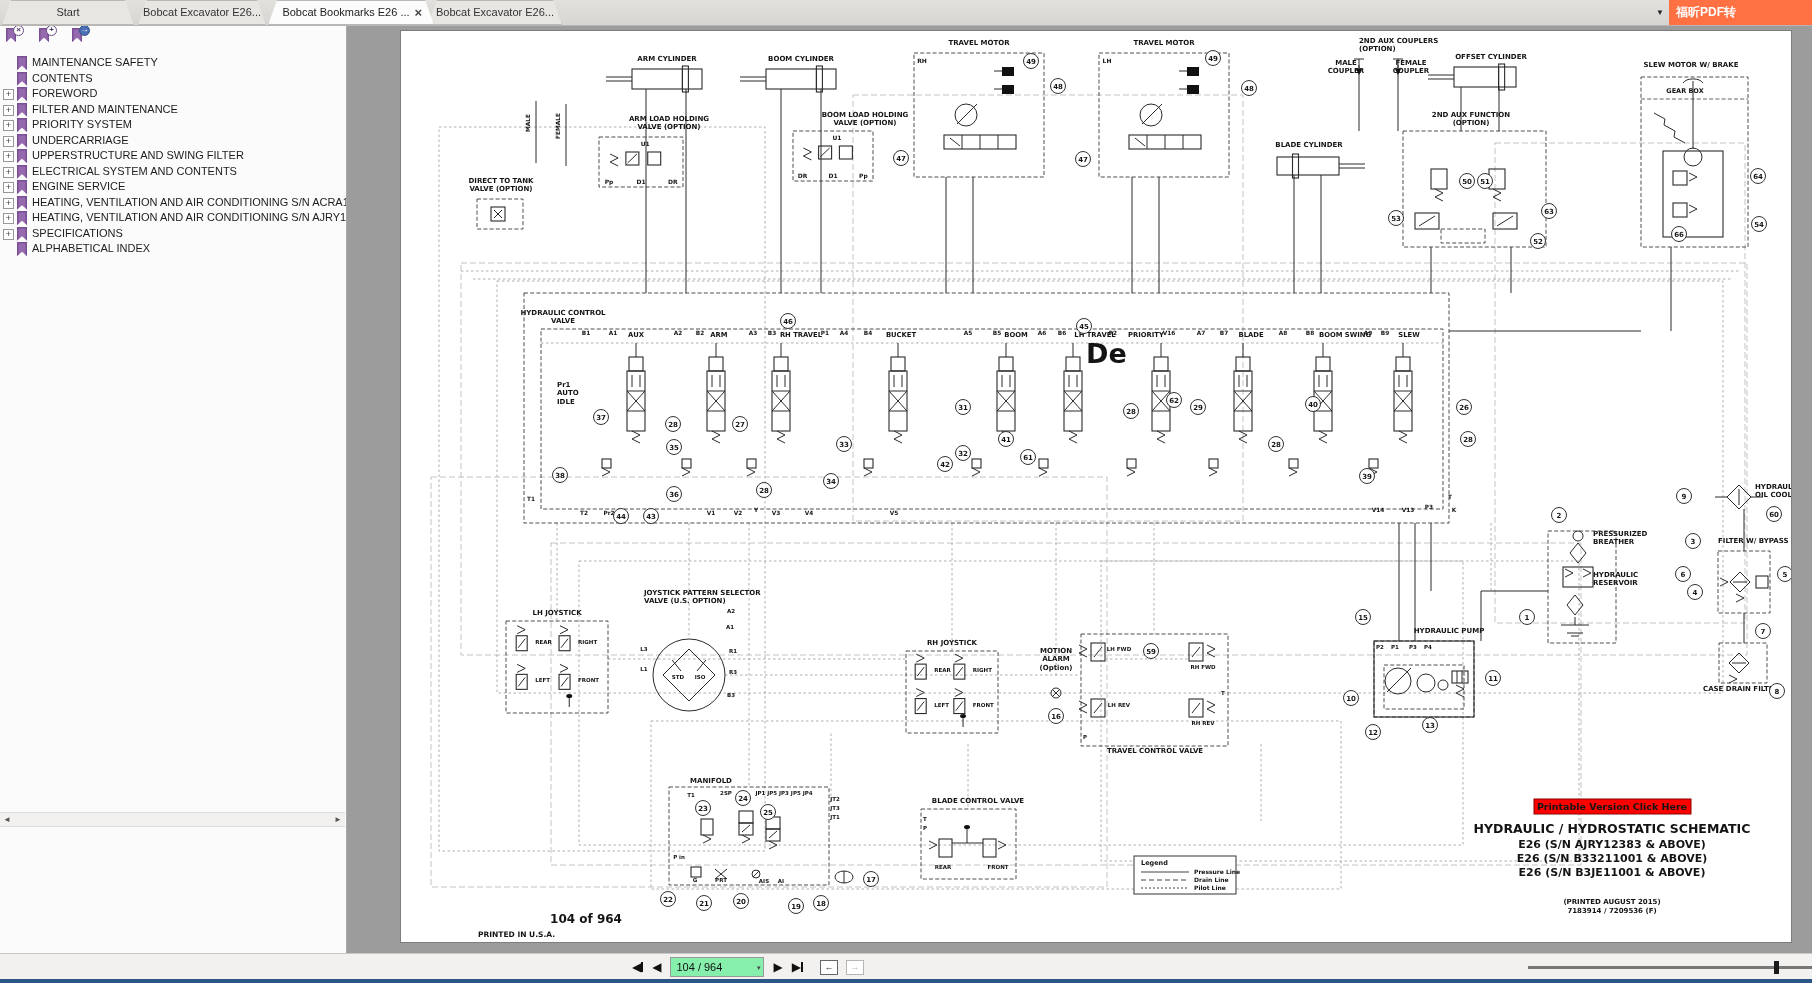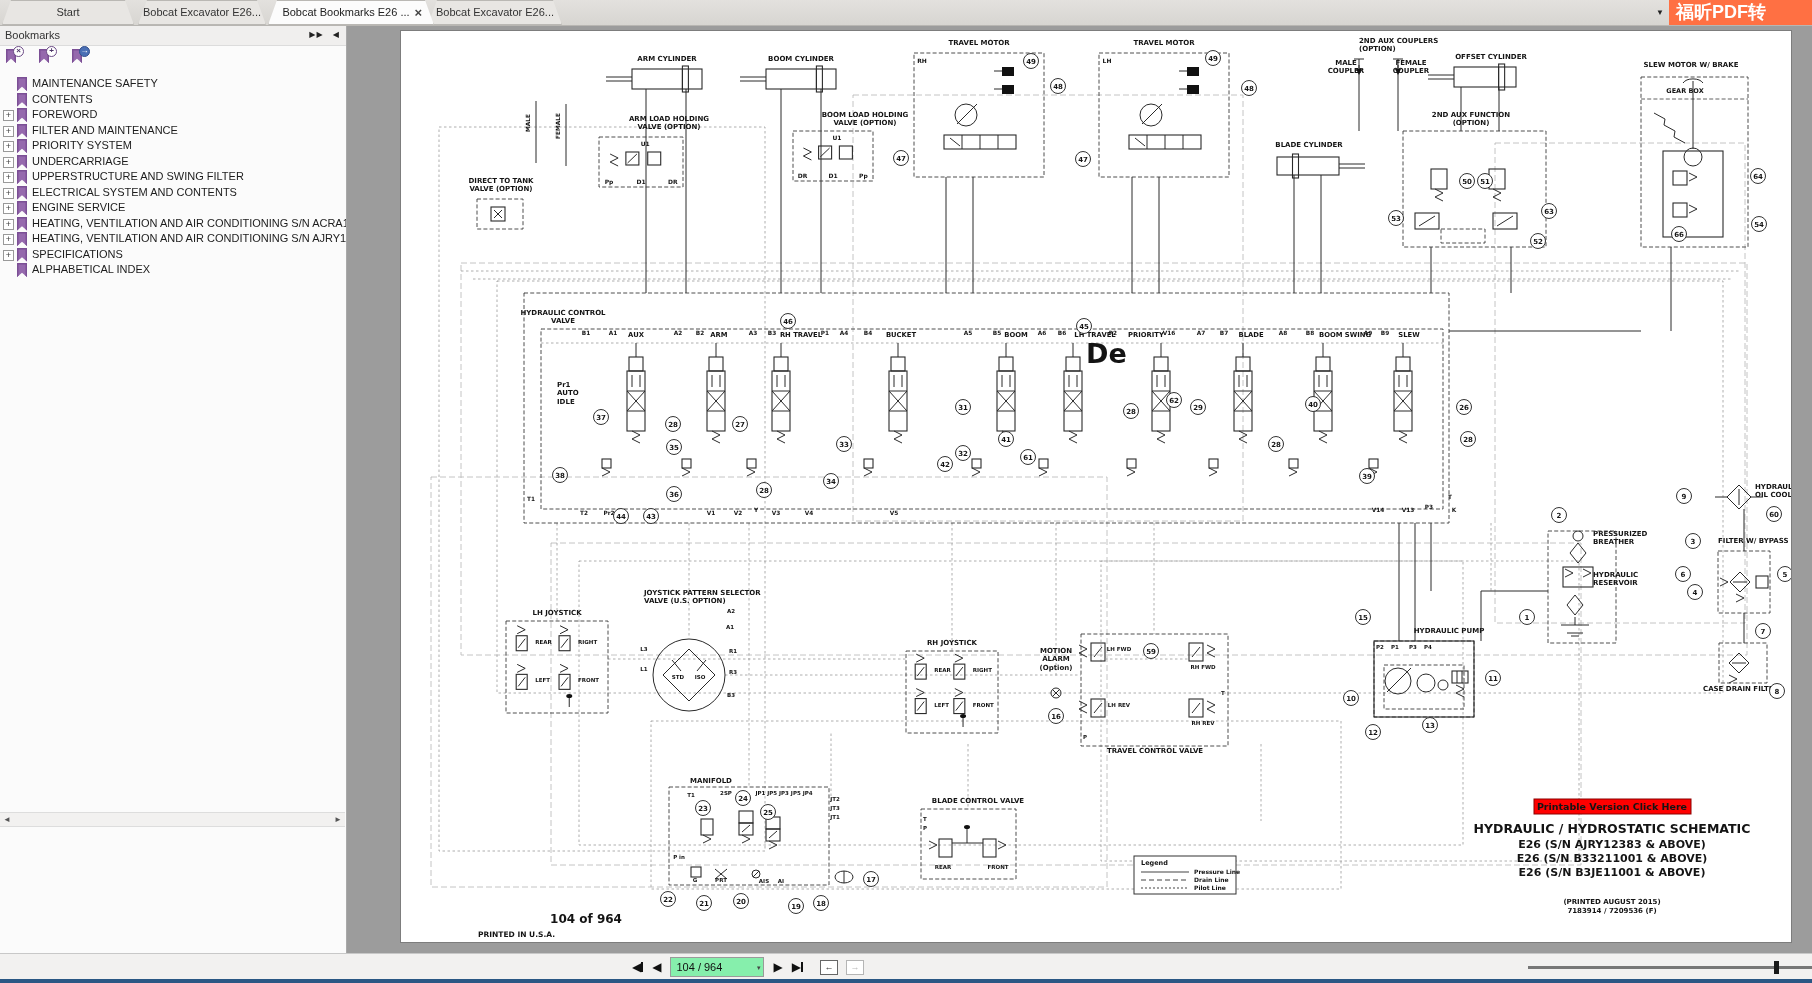--- a/index.html
+++ b/index.html
@@ -10,21 +10,21 @@
   .tabbar{position:absolute;left:0;top:0;width:1812px;height:25px;
     background:linear-gradient(#e3e1de,#d7d5d1);border-bottom:1px solid #b8b6b2;z-index:5;}
   .tab{position:absolute;top:0;height:25px;background:#e8e6e3;
     clip-path:polygon(9px 0,calc(100% - 9px) 0,100% 100%,0 100%);
     font-size:11px;color:#333;line-height:25px;text-align:center;
     white-space:nowrap;overflow:hidden;box-shadow:inset 0 0 0 1px #bab8b4;}
   .tab.active{background:#fcfcfc;color:#222;z-index:6;}
   .tab-close{position:absolute;right:12px;top:0px;font-size:13px;font-weight:bold;color:#444;line-height:25px;cursor:default;}
   .tab-overflow{position:absolute;top:8px;font-size:8px;color:#222;}
   .brand{position:absolute;right:0;top:0;height:25px;width:136px;background:#ff7043;
-    color:#fff;font-weight:bold;font-size:18px;line-height:25px;padding-left:7px;
+    color:#fff;font-weight:bold;font-size:12px;line-height:25px;padding-left:7px;
     overflow:hidden;white-space:nowrap;}
 
   
   .bodyarea{position:absolute;left:0;top:25px;width:1812px;height:928px;}
 
   
   .sidebar{position:absolute;left:0;top:0;width:346px;height:928px;background:#fbfbfb;
     border-right:1px solid #a9a9a9;}
   .panel-header{position:relative;height:20px;background:#f0efee;border-bottom:1px solid #dcdcdc;
     font-size:11px;color:#333;line-height:20px;padding-left:5px;}
@@ -104,27 +104,20 @@
       <span class="tab-close">×</span>
     </div>
     <div class="tab" style="left:428px;width:134px;"><span>Bobcat Excavator E26...</span></div>
     <div class="tab-overflow" style="right:148px;">▼</div>
     <div class="brand">福昕PDF转</div>
   </div>
 
   <div class="bodyarea">
 
     <aside class="sidebar">
-      <div class="panel-header">
-        <span>Bookmarks</span>
-        <span class="hdr-icons">
-          <span>▶▶</span>
-          <span>◀</span>
-        </span>
-      </div>
       <div class="panel-toolbar">
         <span class="bm-tool"><span class="bm-flag"></span><span class="badge">×</span></span>
         <span class="bm-tool"><span class="bm-flag"></span><span class="badge">+</span></span>
         <span class="bm-tool"><span class="bm-flag"></span><span class="badge">→</span></span>
       </div>
       <div class="bookmark-list" id="bookmark-list">
           <div class="bm-row">
             <span class="bm-flag"></span>
             <span class="bm-label">MAINTENANCE SAFETY</span>
           </div>

